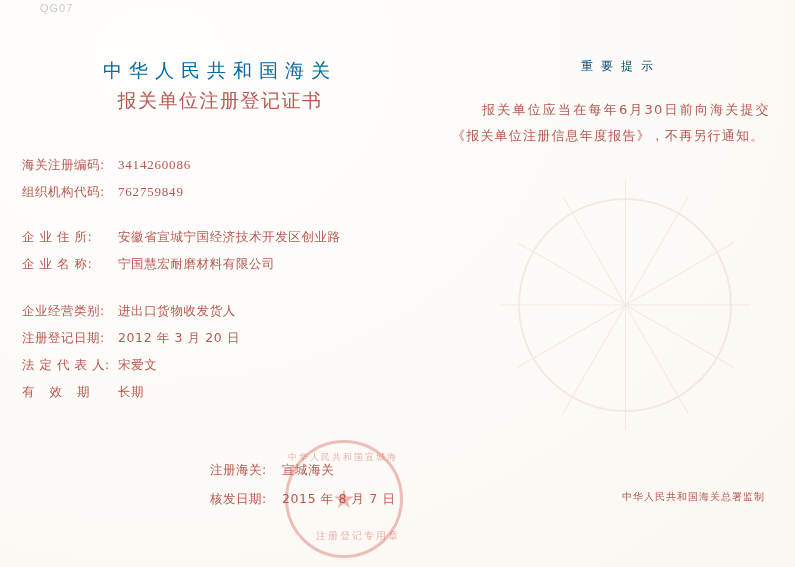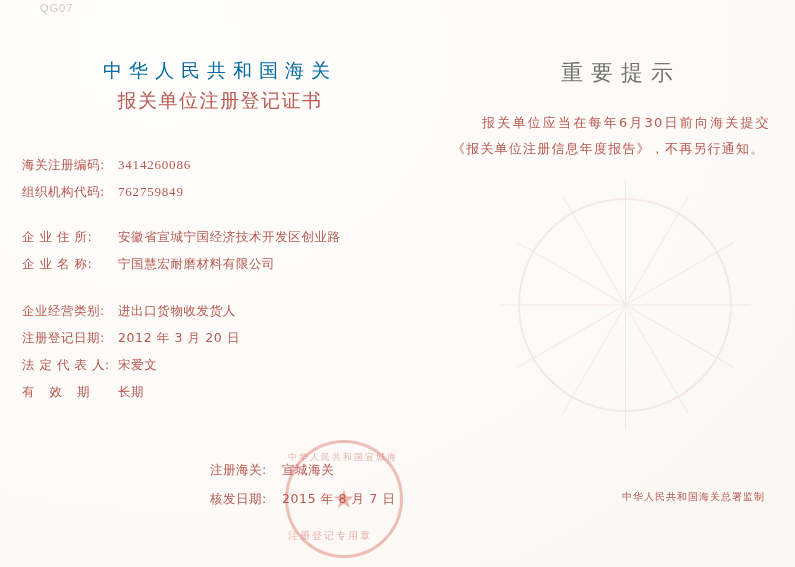--- a/index.html
+++ b/index.html
@@ -97,23 +97,23 @@
 
   
   .right-col {
     position: absolute;
     left: 452px;
     top: 58px;
     width: 330px;
   }
   .notice-title {
     text-align: center;
-    font-size: 22px;
+    font-size: 12px;
     letter-spacing: 8px;
-    color: #737373;
+    color: #0c4a6e;
     padding-left: 8px;
     white-space: nowrap;
   }
   .notice-body {
     margin-top: 22px;
     font-size: 13px;
     line-height: 26px;
     color: #b8574f;
     letter-spacing: 1.2px;
     text-align: justify;
@@ -187,21 +187,21 @@
     text-align: left;
     font-size: 9px;
     letter-spacing: 2px;
     color: rgba(208, 70, 62, 0.55);
   }
   .stamp-text-bottom {
     position: absolute;
     left: 0;
     bottom: 12px;
     width: 100%;
-    text-align: left;
+    text-align: right;
     font-size: 10px;
     letter-spacing: 2px;
     color: rgba(208, 70, 62, 0.55);
     margin-top: 44px;
   }
 
   .watermark {
     position: absolute;
     left: 500px;
     top: 180px;

